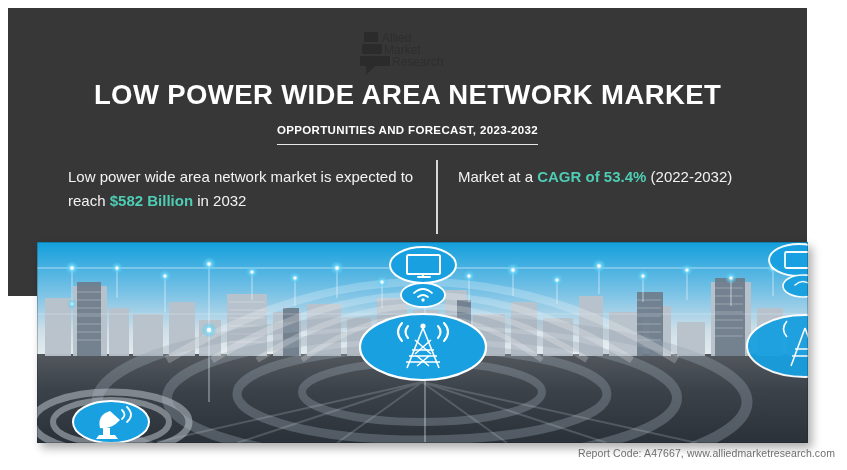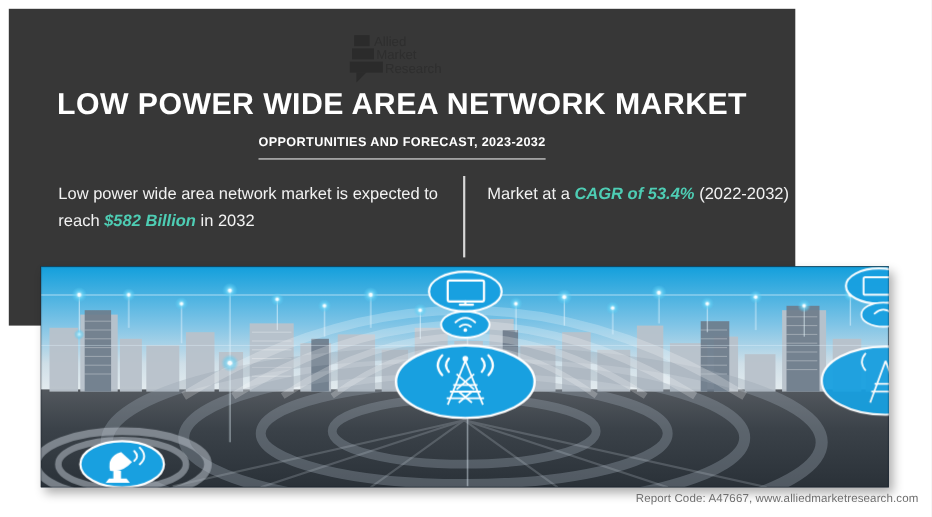--- a/index.html
+++ b/index.html
@@ -21,21 +21,21 @@
     left: 0; top: 0;
     width: 847px; height: 470px;
     background: #ffffff;
   }
 
   
   #header-panel {
     position: absolute;
     left: 8px;
     top: 8px;
-    width: 715px;
+    width: 799px;
     height: 288px;
     background: #373737;
   }
 
   
   #logo {
     position: absolute;
     left: 50%;
     transform: translateX(-50%);
     top: 22px;
@@ -68,21 +68,21 @@
     font-size: 11.5px;
     font-weight: bold;
     letter-spacing: 0.35px;
     padding-bottom: 8px;
     border-bottom: 1.6px solid #e8e8e8;
   }
 
   
   #stats {
     position: absolute;
-    left: 1px;
+    left: 16px;
     top: 158px;
     width: 713px;
     height: 80px;
   }
   .stat {
     position: absolute;
     color: #f2f2f2;
     font-size: 15px;
     line-height: 24px;
   }
@@ -92,21 +92,20 @@
     width: 350px;
   }
   #stat-right {
     left: 442px;
     top: 7px;
     width: 370px;
   }
   .accent {
     color: #4ecdb4;
     font-weight: bold;
-    font-style: italic;
   }
   #stat-divider {
     position: absolute;
     left: 420px;
     top: 2px;
     width: 1.5px;
     height: 74px;
     background: #d8d8d8;
   }
 

